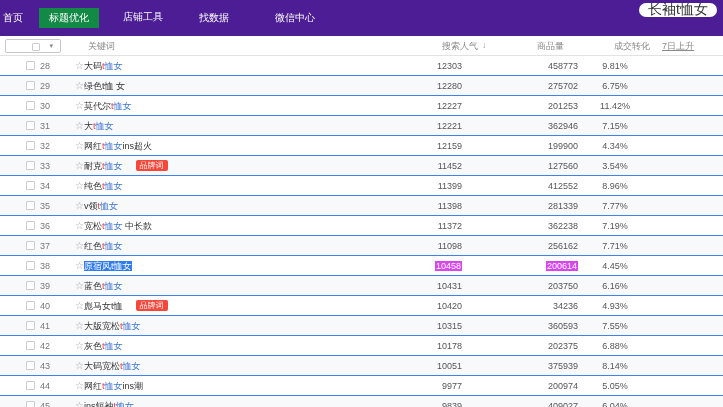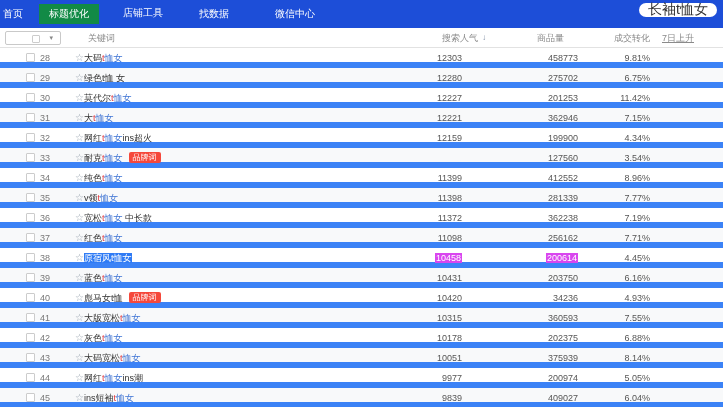--- a/index.html
+++ b/index.html
@@ -1,20 +1,20 @@
 <!DOCTYPE html>
 <html><head>
 <meta charset="utf-8">
 <style>
   * { margin:0; padding:0; box-sizing:border-box; }
   body { background:#e9e9e9; font-family:"Liberation Sans","DejaVu Sans",sans-serif; }
   .screen { position:relative; width:723px; height:407px; background:#fff; overflow:hidden; }
 
   
-  .topnav { position:relative; display:flex; align-items:center; height:28px; background:#1d4ed8; color:#fff; font-size:10px; }
+  .topnav { position:relative; display:flex; align-items:center; height:36px; background:#4c1d95; color:#fff; font-size:10px; }
   .nav-item { padding:0 10px; line-height:20px; height:20px; white-space:nowrap; cursor:pointer; }
   .nav-item.first { margin-left:-7px; }
   .nav-item.active { background:#128a46; padding:0 10px; margin-left:6px; }
   .nav-item.n2 { margin-left:14px;font-family:Liberation Mono, monospace; }
   .nav-item.n3 { margin-left:16px; }
   .nav-item.n4 { margin-left:26px; }
   .search-pill { position:absolute; right:6px; top:3px; height:14px; min-width:76px; background:#fff; border-radius:8px; display:flex; align-items:center; padding:0 9px; font-size:14px; color:#333; }
 
   
   .head-row { position:relative; height:20px; background:#fff; border-bottom:1px solid #e2e2e2; font-size:9px; color:#8a8a8a; }
@@ -23,33 +23,33 @@
   .combo .caret { position:absolute; right:7px; top:0; line-height:12px; font-size:7px; color:#888; }
   .h-kw   { position:absolute; left:88px; line-height:20px; }
   .h-pop  { position:absolute; left:392px; width:86px; text-align:right; line-height:20px; }
   .h-sort { position:absolute; left:482px; line-height:20px; font-size:8px; color:#7a8aa0; }
   .h-prod { position:absolute; left:490px; width:74px; text-align:right; line-height:20px; }
   .h-conv { position:absolute; left:580px; width:70px; text-align:right; line-height:20px; }
   .h-rise { position:absolute; left:662px; line-height:20px;text-decoration:underline; }
 
   
   .tbody { height:367px; overflow:hidden; }
-  .row { position:relative; height:20px; border-bottom:6px solid #3b82f6; font-size:9px; color:#555; }
+  .row { position:relative; height:20px; border-bottom:1px solid #3b82f6; font-size:9px; color:#555; }
   .row:nth-child(even) { background:#f8f9fa; }
   .cb   { position:absolute; left:26px; top:5px; width:9px; height:9px; border:1px solid #ccc; border-radius:1px; background:#fff; cursor:pointer; }
   .num  { position:absolute; left:40px; width:22px; line-height:20px; color:#777; }
   .star { position:absolute; left:75px; line-height:20px; font-size:10px; color:#9aa5b0; cursor:pointer; }
   .kw   { position:absolute; left:84px; line-height:20px; white-space:nowrap; cursor:pointer; }
   .kw .seg-plain { color:#333; }
   .kw .seg-red   { color:#e4393c; }
   .kw .seg-blue  { color:#3f74d4; }
-  .badge { display:inline-block; margin-left:6px; padding:1px 4px; background:#f5483b; color:#fff; font-size:8px; line-height:9px; border-radius:2px; vertical-align:1px; }
+  .badge { display:inline-block; margin-left:13px; padding:1px 4px; background:#f5483b; color:#fff; font-size:8px; line-height:9px; border-radius:2px; vertical-align:1px; }
   .c-pop  { position:absolute; left:384px; width:78px; text-align:right; line-height:20px; }
   .c-prod { position:absolute; left:490px; width:88px; text-align:right; line-height:20px; }
-  .c-conv { position:absolute; left:580px; width:70px; text-align:right; line-height:20px; }
+  .c-conv { position:absolute; left:580px; width:70px; text-align:center; line-height:20px; }
   .c-rise { position:absolute; left:662px; width:50px; line-height:20px; }
   .row.selected .kw .seg-plain, .row.selected .kw .seg-red, .row.selected .kw .seg-blue { background:#2f7bf5; color:#fff; }
   .row.selected .c-pop span, .row.selected .c-prod span { background:#d946ef; color:#fff; padding:0 1px; }
 </style>
 </head>
 <body>
 
 <div class="screen">
 
   <nav class="topnav">
@@ -125,20 +125,21 @@
     <span class="c-pop"><span>12159</span></span>
     <span class="c-prod"><span>199900</span></span>
     <span class="c-conv"><span>4.34%</span></span>
     <span class="c-rise"><span></span></span>
   </div>
       <div class="row">
     <span class="cb"></span>
     <span class="num">33</span>
     <span class="star">☆</span>
     <span class="kw"><span class="seg-plain">耐克</span><span class="seg-red">t</span><span class="seg-blue">恤女</span><span class="badge">品牌词</span></span>
+    <span class="c-pop"><span>11452</span></span>
     <span class="c-prod"><span>127560</span></span>
     <span class="c-conv"><span>3.54%</span></span>
     <span class="c-rise"><span></span></span>
   </div>
       <div class="row">
     <span class="cb"></span>
     <span class="num">34</span>
     <span class="star">☆</span>
     <span class="kw"><span class="seg-plain">纯色</span><span class="seg-red">t</span><span class="seg-blue">恤女</span></span>
     <span class="c-pop"><span>11399</span></span>

